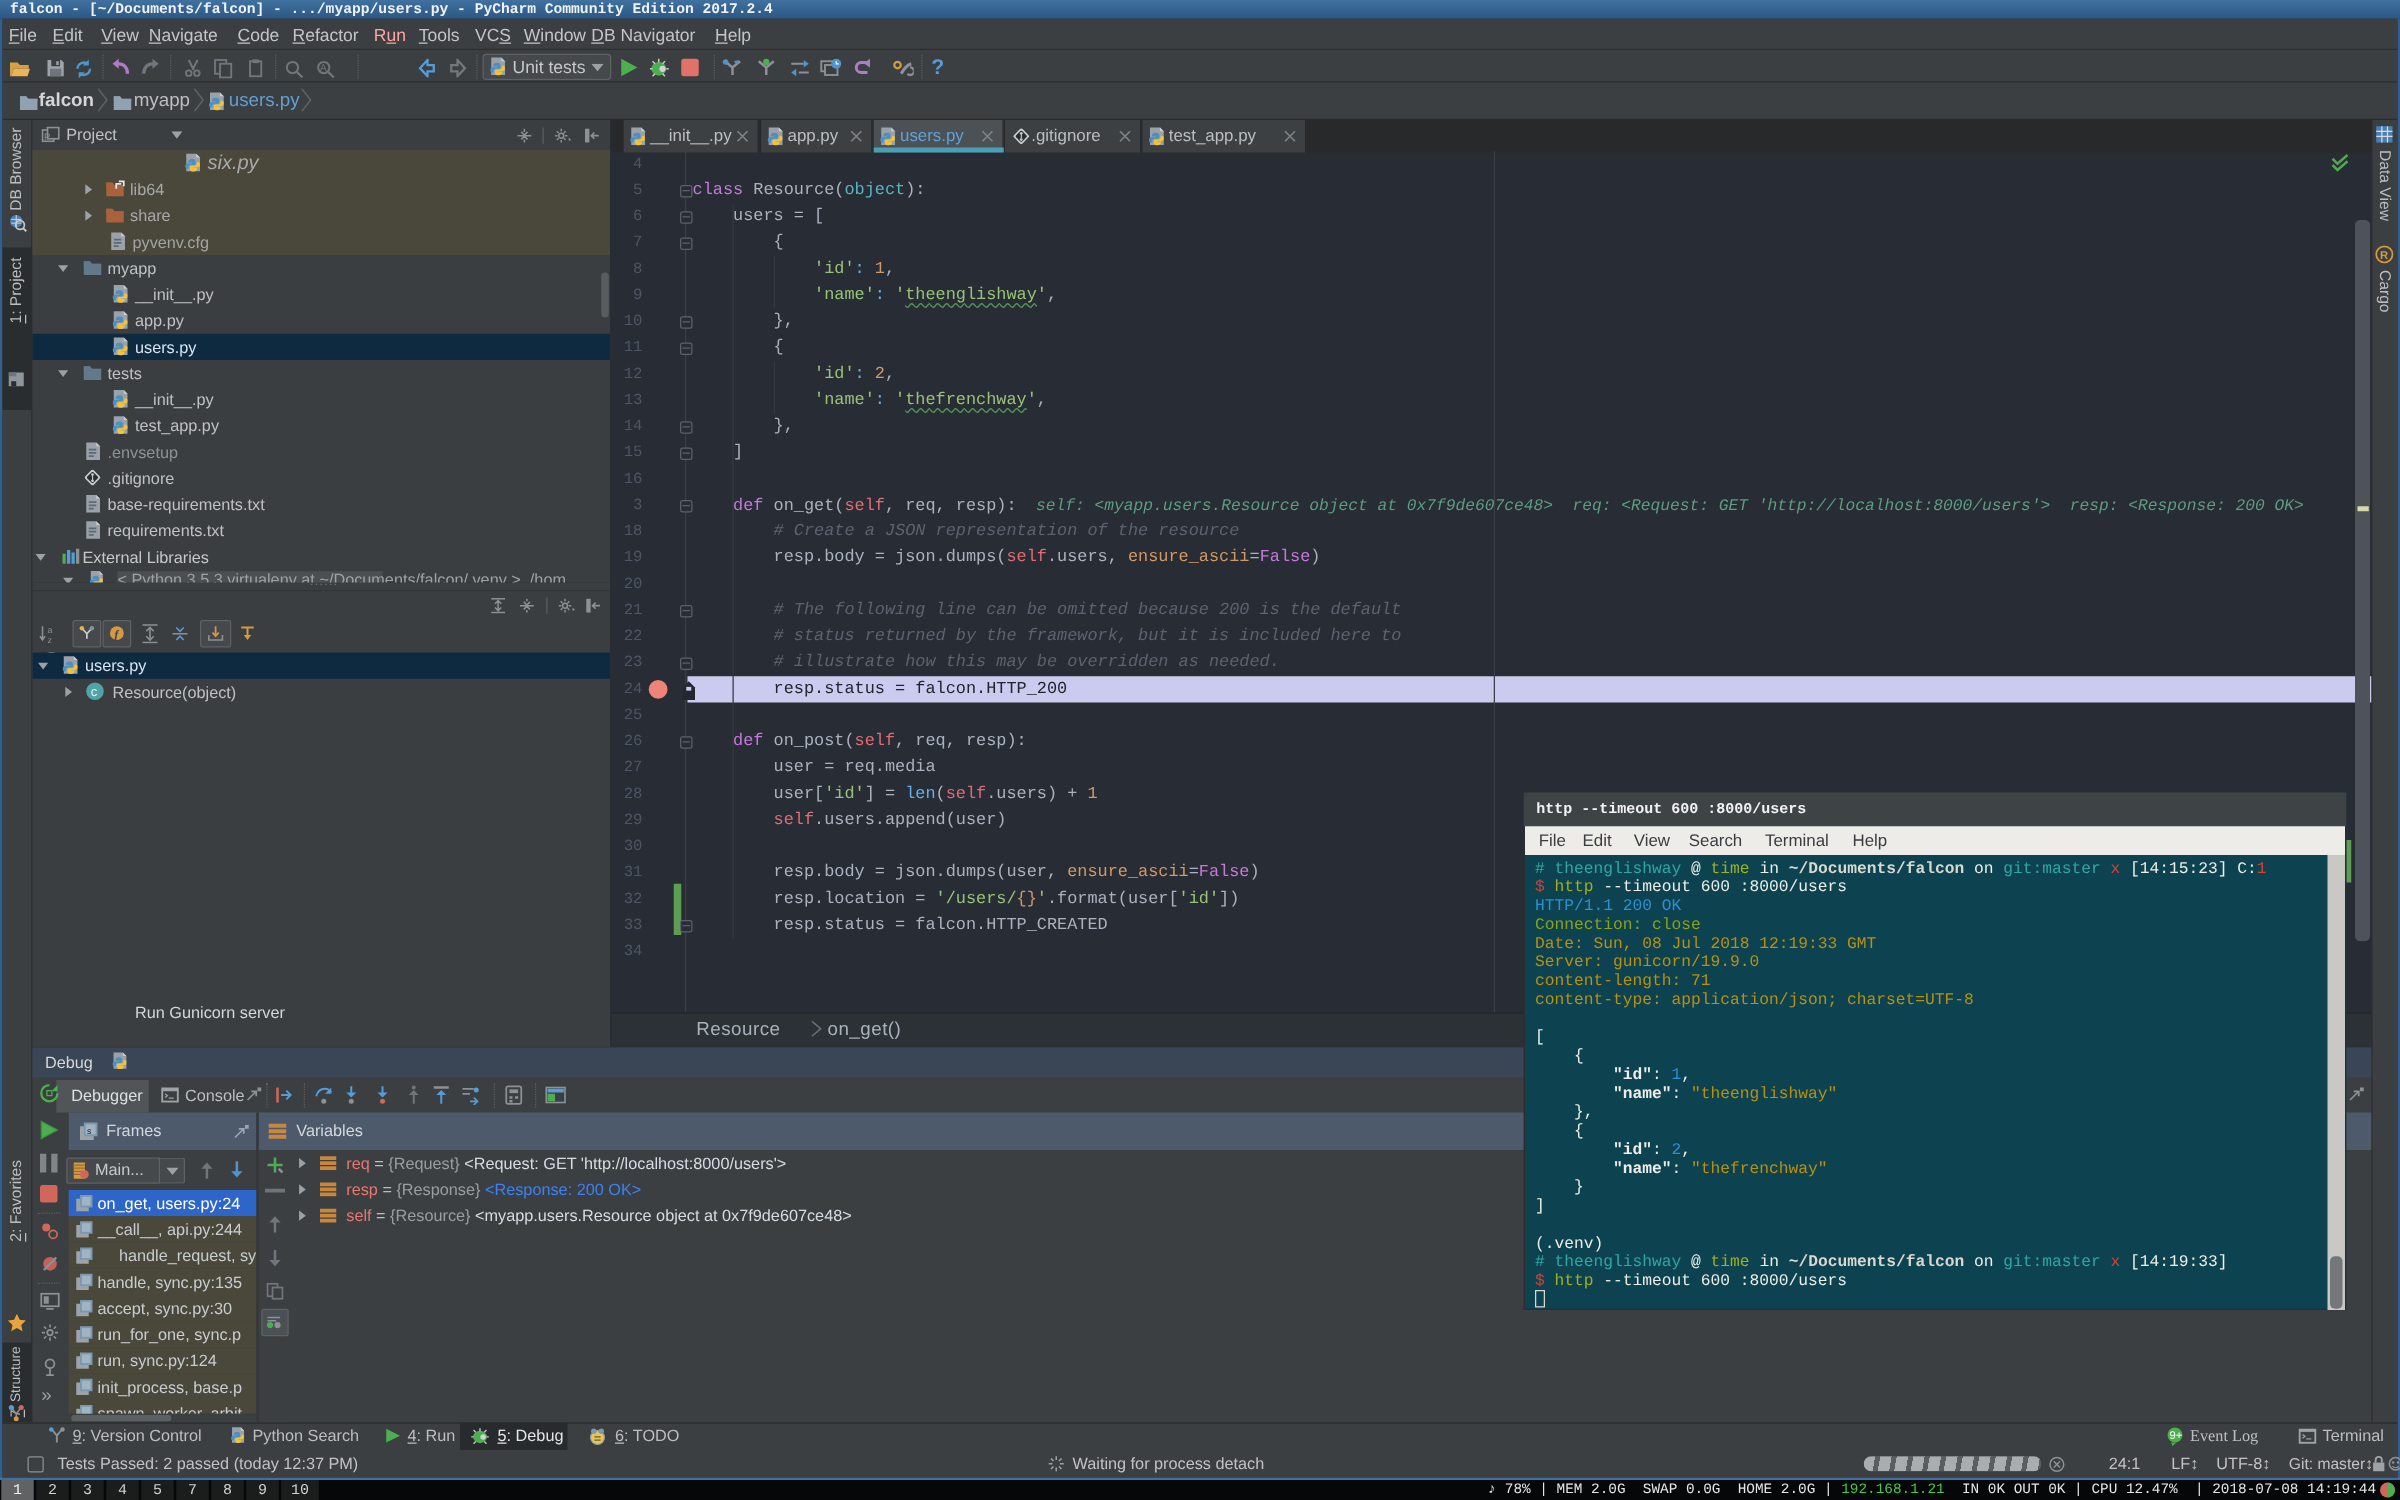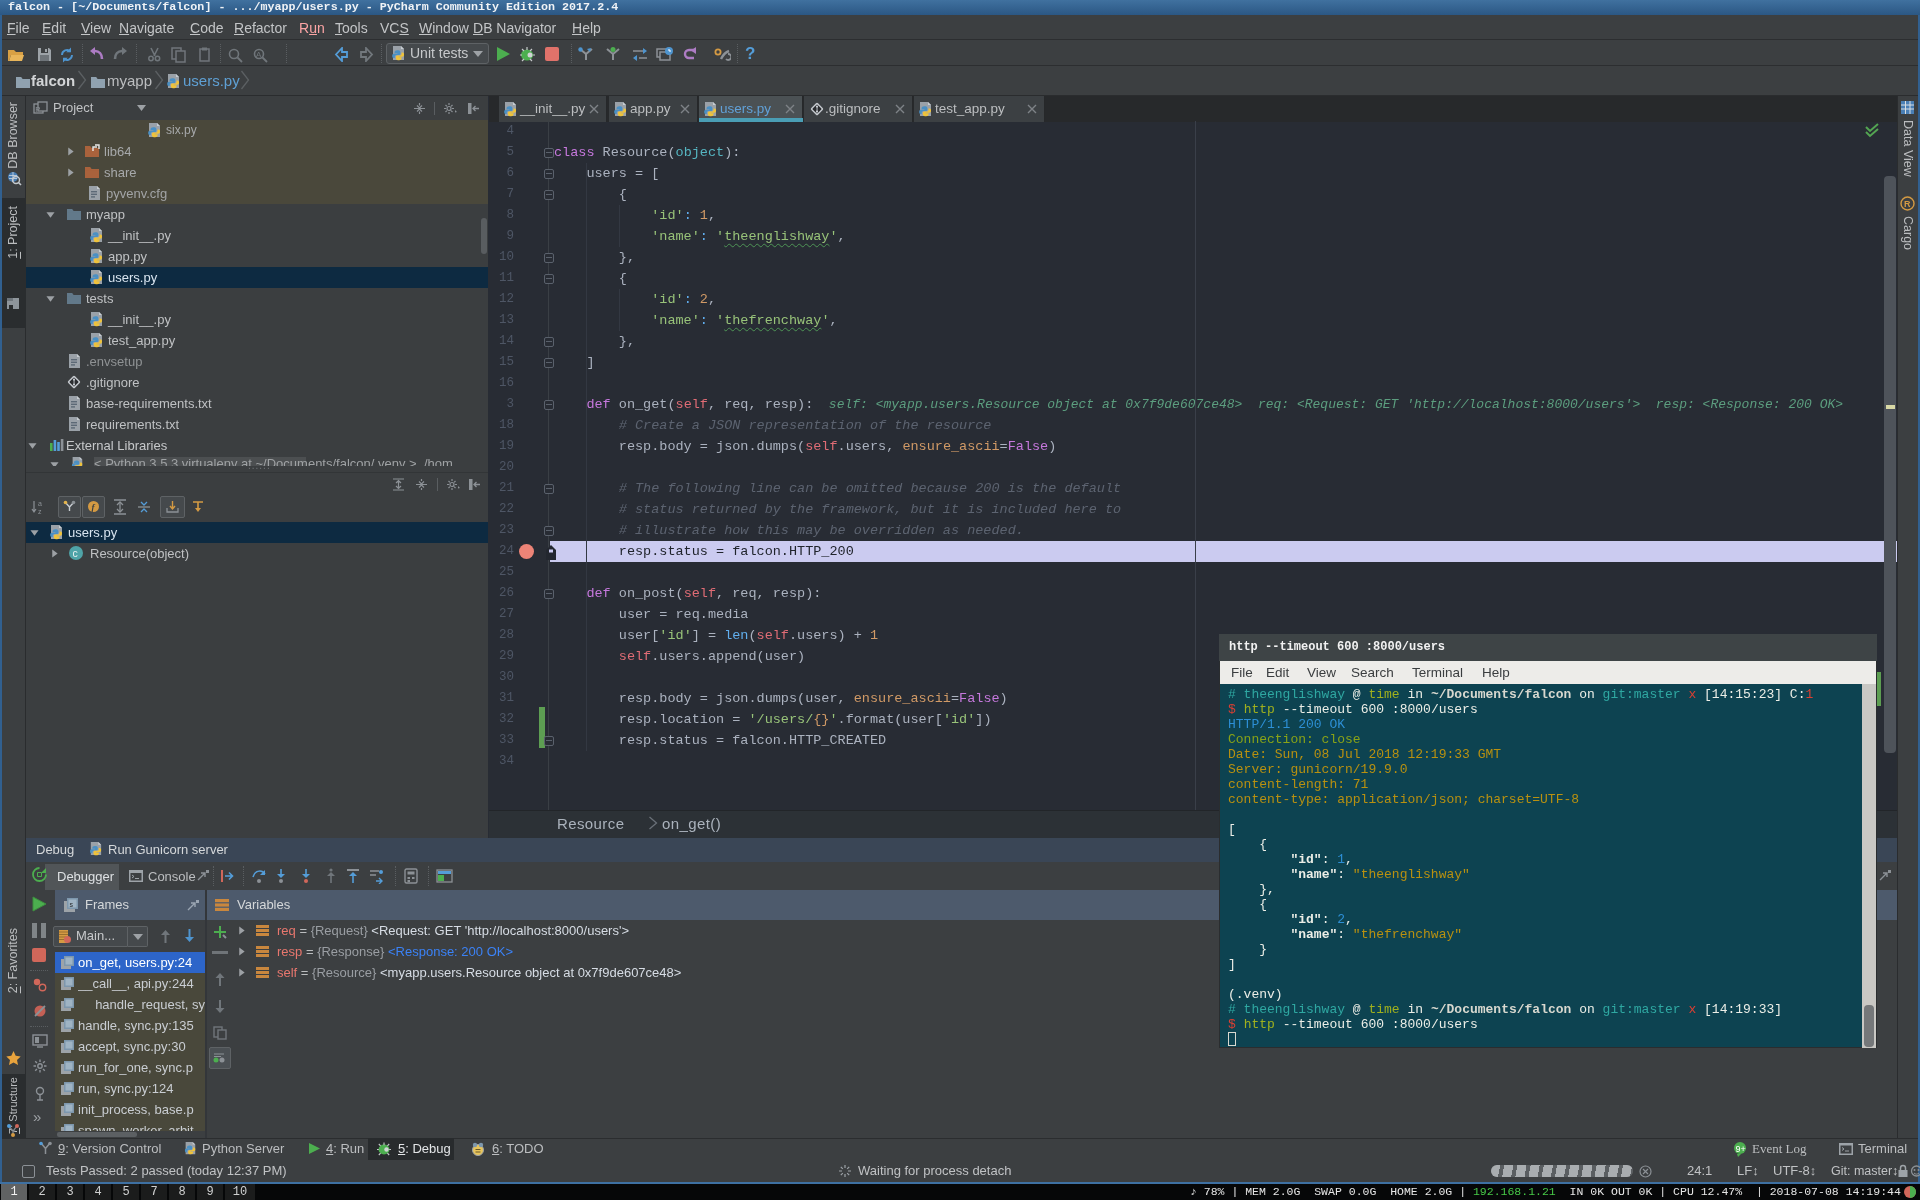--- a/index.html
+++ b/index.html
@@ -227,21 +227,21 @@
     <path d="M12 6.5H6M8.5 4L6 6.5 8.5 9" stroke="#8c9196" stroke-width="1.3" fill="none"></path>
   </svg>
 <div class="ab" style="left:26px;top:120px;width:462px;height:84px;background:#4a483b;"></div>
 <div class="ab" style="left:26px;top:267px;width:462px;height:21px;background:#0d2a41;"></div>
 <svg class="ab" style="left:146px;top:122px" width="16" height="16" viewBox="0 0 16 16">
 <path d="M3 1h8l3 3v11H3z" fill="#9aa1a8"></path>
     <path d="M11 1l3 3h-3z" fill="#c8cdd2"></path>
 <path d="M7.2 5.2c-1.6 0-2.6.8-2.6 2v1h2.8v.5H3.8c-1 0-1.6.9-1.6 2.2 0 1.2.5 2.1 1.6 2.1h1v-1.3c0-.9.8-1.7 1.8-1.7h2.4c.8 0 1.4-.7 1.4-1.5V7.2c0-1.1-.8-2-2-2z" fill="#4a90c4"></path>
 <path d="M9.1 15.2c1.6 0 2.5-.8 2.5-2v-1H8.8v-.5h3.7c1 0 1.5-.9 1.5-2.2 0-1.2-.5-2-1.5-2h-1v1.2c0 .9-.8 1.8-1.8 1.8H7.3c-.8 0-1.4.7-1.4 1.5v1.2c0 1.1.9 2 2 2z" fill="#efc33b"></path>
   </svg>
-<div class="ab t" style="left:166px;top:120px;font-size:12px;color:#a7a9ab;line-height:21px;">six.py</div>
+<div class="ab t" style="left:166px;top:120px;font-size:16px;color:#a7a9ab;line-height:21px;font-style:italic;">six.py</div>
 <svg class="ab" style="left:66px;top:147px" width="9" height="9" viewBox="0 0 10 10">
     <path d="M2.5 0.5v9l6-4.5z" fill="#9da1a5"></path>
   </svg>
 <svg class="ab" style="left:84px;top:143px" width="16" height="16" viewBox="0 0 16 16">
 <path d="M1 3h5l1.5 2H15v9H1z" fill="#a9623c"></path>
     <path d="M1 3h5l1.5 2H15v1.5H1z" fill="#a9623c" opacity=".7"></path>
   </svg>
 <svg class="ab" style="left:92px;top:144px" width="8" height="8" viewBox="0 0 8 8">
     <path d="M1 7V3h4M3 1h4v4" stroke="#e8e8e8" stroke-width="1.4" fill="none"></path>
   </svg>
@@ -604,21 +604,21 @@
 <div class="ab t" style="left:662px;top:812px;font-size:15px;letter-spacing:.4px;color:#aab2bc;line-height:24px;">on_get()</div>
 <div class="ab" style="left:26px;top:838px;width:1871px;height:300px;background:#3c3f41;border-top:1px solid #2b2d2f;"></div>
 <div class="ab" style="left:26px;top:838px;width:1871px;height:24px;background:#3a4656;"></div>
 <div class="ab t" style="left:36px;top:838px;font-size:13px;color:#d5d8da;line-height:24px;">Debug</div>
 <svg class="ab" style="left:88px;top:841px" width="15" height="15" viewBox="0 0 16 16">
 <path d="M3 1h8l3 3v11H3z" fill="#9aa1a8"></path>
     <path d="M11 1l3 3h-3z" fill="#c8cdd2"></path>
 <path d="M7.2 5.2c-1.6 0-2.6.8-2.6 2v1h2.8v.5H3.8c-1 0-1.6.9-1.6 2.2 0 1.2.5 2.1 1.6 2.1h1v-1.3c0-.9.8-1.7 1.8-1.7h2.4c.8 0 1.4-.7 1.4-1.5V7.2c0-1.1-.8-2-2-2z" fill="#4a90c4"></path>
 <path d="M9.1 15.2c1.6 0 2.5-.8 2.5-2v-1H8.8v-.5h3.7c1 0 1.5-.9 1.5-2.2 0-1.2-.5-2-1.5-2h-1v1.2c0 .9-.8 1.8-1.8 1.8H7.3c-.8 0-1.4.7-1.4 1.5v1.2c0 1.1.9 2 2 2z" fill="#efc33b"></path>
   </svg>
-<div class="ab t" style="left:108px;top:838px;font-size:13px;color:#d5d8da;line-height:24px;text-align:center;">Run Gunicorn server</div>
+<div class="ab t" style="left:108px;top:798px;font-size:13px;color:#d5d8da;line-height:24px;text-align:center;">Run Gunicorn server</div>
 <div class="ab" style="left:45px;top:864px;width:74px;height:26px;background:#515558;"></div>
 <div class="ab t" style="left:57px;top:864px;font-size:13px;color:#dde0e2;line-height:26px;">Debugger</div>
 <svg class="ab" style="left:128px;top:868px" width="16" height="16" viewBox="0 0 16 16">
 <rect x="1" y="2" width="14" height="12" fill="#9da3a8"></rect>
     <rect x="2.5" y="5" width="11" height="7.5" fill="#3c3f41"></rect>
     <path d="M4 7l2 1.5L4 10M7 10.5h4" stroke="#9da3a8" stroke-width="1" fill="none"></path>
   </svg>
 <div class="ab t" style="left:148px;top:864px;font-size:13px;color:#bcbec0;line-height:26px;">Console</div>
 <svg class="ab" style="left:196px;top:868px" width="14" height="14" viewBox="0 0 14 14">
 <path d="M2 12L9 5M5 5h4v4" stroke="#8c9196" stroke-width="1.4" fill="none"></path>
@@ -875,21 +875,21 @@
     <circle cx="3" cy="2.5" r="1.8" fill="#549dd8"></circle>
     <circle cx="12" cy="2.5" r="1.8" fill="#8c9196"></circle>
   </svg>
 <div class="ab t" style="left:58px;top:1138px;font-size:13px;color:#bcbec0;line-height:22px;"><u>9</u>: Version Control</div>
 <svg class="ab" style="left:183px;top:1141px" width="14" height="14" viewBox="0 0 16 16">
 <path d="M3 1h8l3 3v11H3z" fill="#9aa1a8"></path>
     <path d="M11 1l3 3h-3z" fill="#c8cdd2"></path>
 <path d="M7.2 5.2c-1.6 0-2.6.8-2.6 2v1h2.8v.5H3.8c-1 0-1.6.9-1.6 2.2 0 1.2.5 2.1 1.6 2.1h1v-1.3c0-.9.8-1.7 1.8-1.7h2.4c.8 0 1.4-.7 1.4-1.5V7.2c0-1.1-.8-2-2-2z" fill="#4a90c4"></path>
 <path d="M9.1 15.2c1.6 0 2.5-.8 2.5-2v-1H8.8v-.5h3.7c1 0 1.5-.9 1.5-2.2 0-1.2-.5-2-1.5-2h-1v1.2c0 .9-.8 1.8-1.8 1.8H7.3c-.8 0-1.4.7-1.4 1.5v1.2c0 1.1.9 2 2 2z" fill="#efc33b"></path>
   </svg>
-<div class="ab t" style="left:202px;top:1138px;font-size:13px;color:#bcbec0;line-height:22px;">Python Server</div>
+<div class="ab t" style="left:202px;top:1138px;font-size:13px;color:#bcbec0;line-height:22px;">Python Search</div>
 <svg class="ab" style="left:308px;top:1142px" width="13" height="13" viewBox="0 0 13 13">
     <path d="M1 1l11 5.5L1 12z" fill="#4cae4f"></path>
   </svg>
 <div class="ab t" style="left:326px;top:1138px;font-size:13px;color:#bcbec0;line-height:22px;"><u>4</u>: Run</div>
 <div class="ab" style="left:368px;top:1138px;width:86px;height:22px;background:#282b2d;"></div>
 <svg class="ab" style="left:376px;top:1141px" width="16" height="16" viewBox="0 0 16 16">
 <ellipse cx="8" cy="8.5" rx="5.5" ry="5" fill="#4cae4f"></ellipse>
     <circle cx="10.5" cy="8.5" r="2.2" fill="#d0d3d5"></circle>
 <path d="M2.8 3l1.8 1.8M8 1.5v2.7M13.2 3l-1.8 1.8M1 8.5h1.8M13.2 8.5H15M2.8 14l1.8-1.8M13.2 14l-1.8-1.8" stroke="#c6c9cb" stroke-width="1.1"></path>
   </svg>

